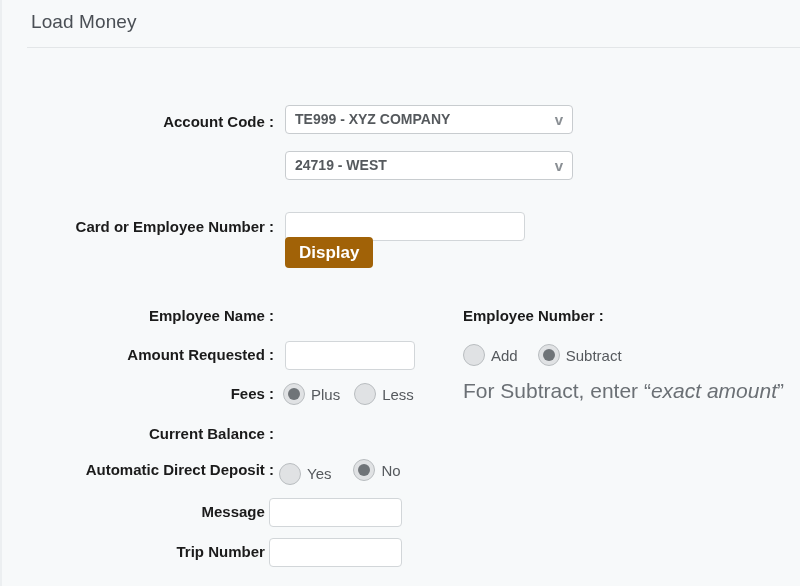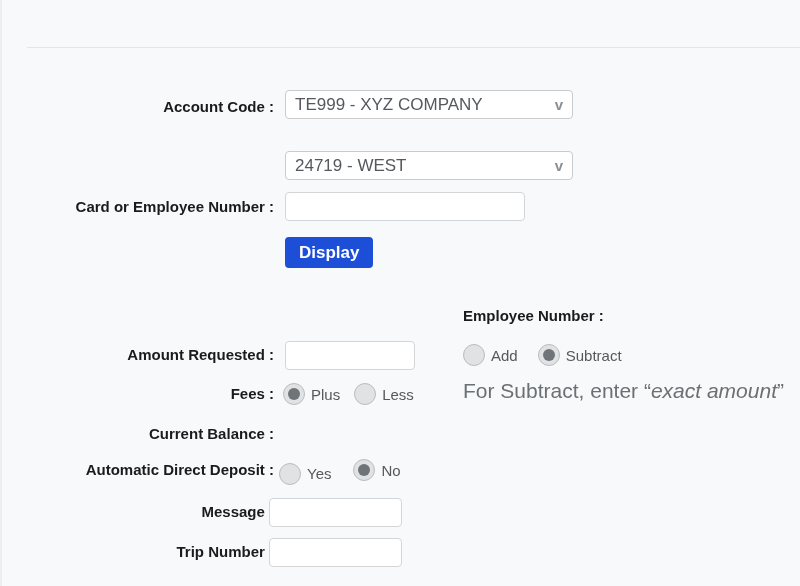--- a/index.html
+++ b/index.html
@@ -107,41 +107,42 @@
     height: 29px;
     background: #ffffff;
     border: 1px solid #c8cccf;
     border-radius: 4px;
   }
   .selectbox .sel-value {
     position: absolute;
     left: 9px;
     top: 0;
     line-height: 27px;
-    font-size: 17px;
+    font-size: 14px;
     color: #55595d;
     white-space: nowrap;
     overflow: hidden;
     max-width: 250px;
+    font-weight: bold;
   }
   .selectbox .caret {
     position: absolute;
     right: 9px;
     top: 0;
     line-height: 27px;
     font-size: 15px;
     color: #8a8f94;
     font-weight: bold;
   }
 
   
   .btn-display {
     box-sizing: border-box;
     display: inline-block;
-    background: #1d4ed8;
+    background: #a16207;
     border: none;
     border-radius: 4px;
     color: #ffffff;
     font-family: "Liberation Sans", sans-serif;
     font-size: 17px;
     font-weight: bold;
     padding: 0 14px;
     height: 31px;
     line-height: 31px;
     cursor: pointer;
@@ -206,58 +207,60 @@
     line-height: 20px;
   }
   .hint i { font-style: italic; }
 </style>
 </head>
 <body>
 
 <div class="page">
 
   <div class="panel-header">
+    <div class="panel-title">Load Money</div>
     <div class="header-divider"></div>
   </div>
 
   <div class="form-area">
 
-    <div class="row" style="top:43px;">
+    <div class="row" style="top:58px;">
       <div class="label">Account Code :</div>
       <div class="field">
         <div class="selectbox">
           <span class="sel-value">TE999 - XYZ COMPANY</span>
           <span class="caret">v</span>
         </div>
       </div>
     </div>
 
     <div class="row" style="top:104px;">
       <div class="field">
         <div class="selectbox">
           <span class="sel-value">24719 - WEST</span>
           <span class="caret">v</span>
         </div>
       </div>
     </div>
 
-    <div class="row" style="top:143px;">
+    <div class="row" style="top:163px;">
       <div class="label">Card or Employee Number :</div>
       <div class="field" style="padding-top:2px;">
         <input class="txt wide" type="text" value="" style="">
       </div>
     </div>
 
     <div class="row" style="top:190px;">
       <div class="field" style="left:283px;">
         <button class="btn-display" type="button">Display</button>
       </div>
     </div>
 
     <div class="row" style="top:252px;">
+      <div class="label">Employee Name :</div>
       <div class="field"></div>
       <div class="rcol rlabel">Employee Number :</div>
     </div>
 
     <div class="row" style="top:291px;">
       <div class="label">Amount Requested :</div>
       <div class="field" style="padding-top:3px;">
         <input class="txt amount" type="text" value="" style="">
       </div>
       <div class="rcol" style="top:0;">

